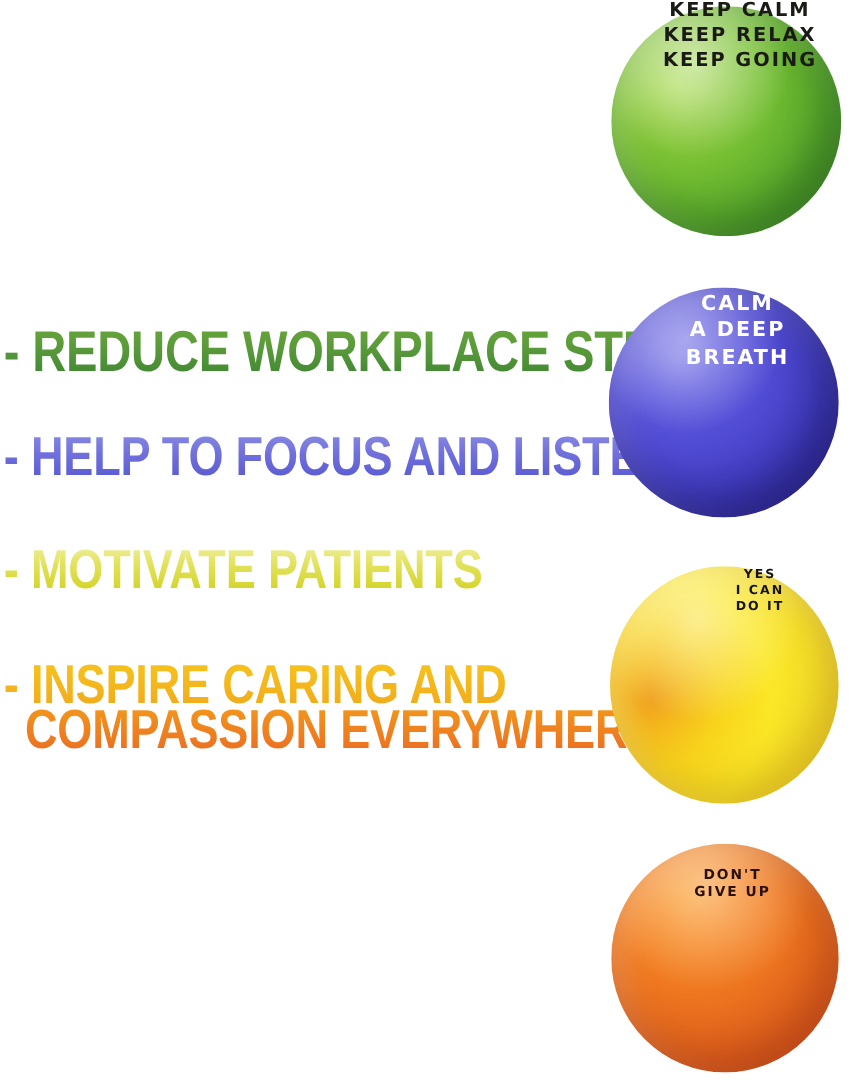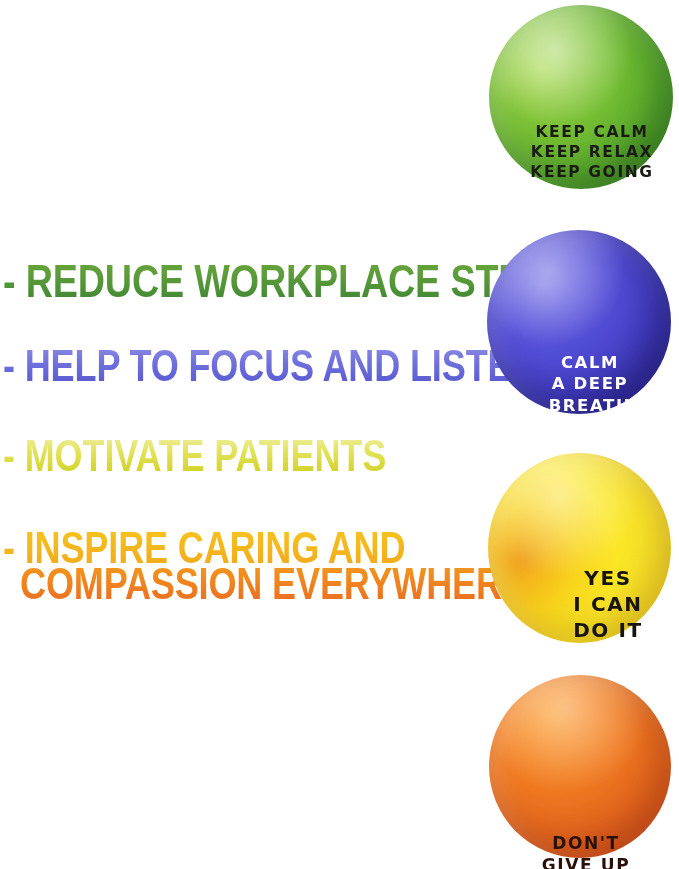--- a/index.html
+++ b/index.html
@@ -70,21 +70,21 @@
     left: 20px;
     font-size: 44px;
     background-image: linear-gradient(180deg, #f29b1d 0%, #ef821f 50%, #ea6b22 100%);
   }
 
   
   .ball {
     position: absolute;
     border-radius: 50%;
     display: flex;
-    align-items: flex-end;
+    align-items: flex-start;
     justify-content: center;
   }
   .ball-text {
     position: relative;
     text-align: center;
     font-family: "DejaVu Sans", sans-serif;
     font-weight: bold;
     letter-spacing: 1.6px;
     line-height: 1.30;
     white-space: pre-line;
@@ -127,38 +127,38 @@
     left: 488px; top: 453px;
     width: 183px; height: 190px;
     background:
       radial-gradient(circle at 38% 22%, rgba(255,255,255,0.50) 0%, rgba(255,255,255,0.0) 44%),
       radial-gradient(circle at 18% 56%, #f0a01e 0%, #f5bb1c 14%, #f8d41c 30%, #fbe726 52%, #f6e02a 74%, #e7cd28 100%);
     box-shadow: inset -12px -14px 30px rgba(150,95,5,0.30),
                 inset 10px 10px 24px rgba(255,255,255,0.25);
   }
   .ball-yellow .ball-text {
     color: #171410;
-    font-size: 20px;
+    font-size: 10px;
     transform: translate(12px, 0px);
     margin-left: 33px;
   }
 
   
   .ball-orange {
     left: 489px; top: 675px;
     width: 182px; height: 183px;
     background:
       radial-gradient(circle at 42% 18%, rgba(255,255,255,0.42) 0%, rgba(255,255,255,0.0) 46%),
       radial-gradient(circle at 34% 22%, #fa9c2c 0%, #f78a24 18%, #f07a20 38%, #e5681e 62%, #d85420 85%, #cc4620 100%);
     box-shadow: inset -12px -14px 32px rgba(130,40,5,0.35),
                 inset 10px 10px 24px rgba(255,255,255,0.20);
   }
   .ball-orange .ball-text {
     color: #2a1008;
-    font-size: 17px;
+    font-size: 11px;
     transform: translate(6px, 18px);
   }
 </style>
 </head>
 <body>
 
 <div class="benefits">
 
   <div class="benefit-line bl-1">- REDUCE WORKPLACE STRESS</div>
 

